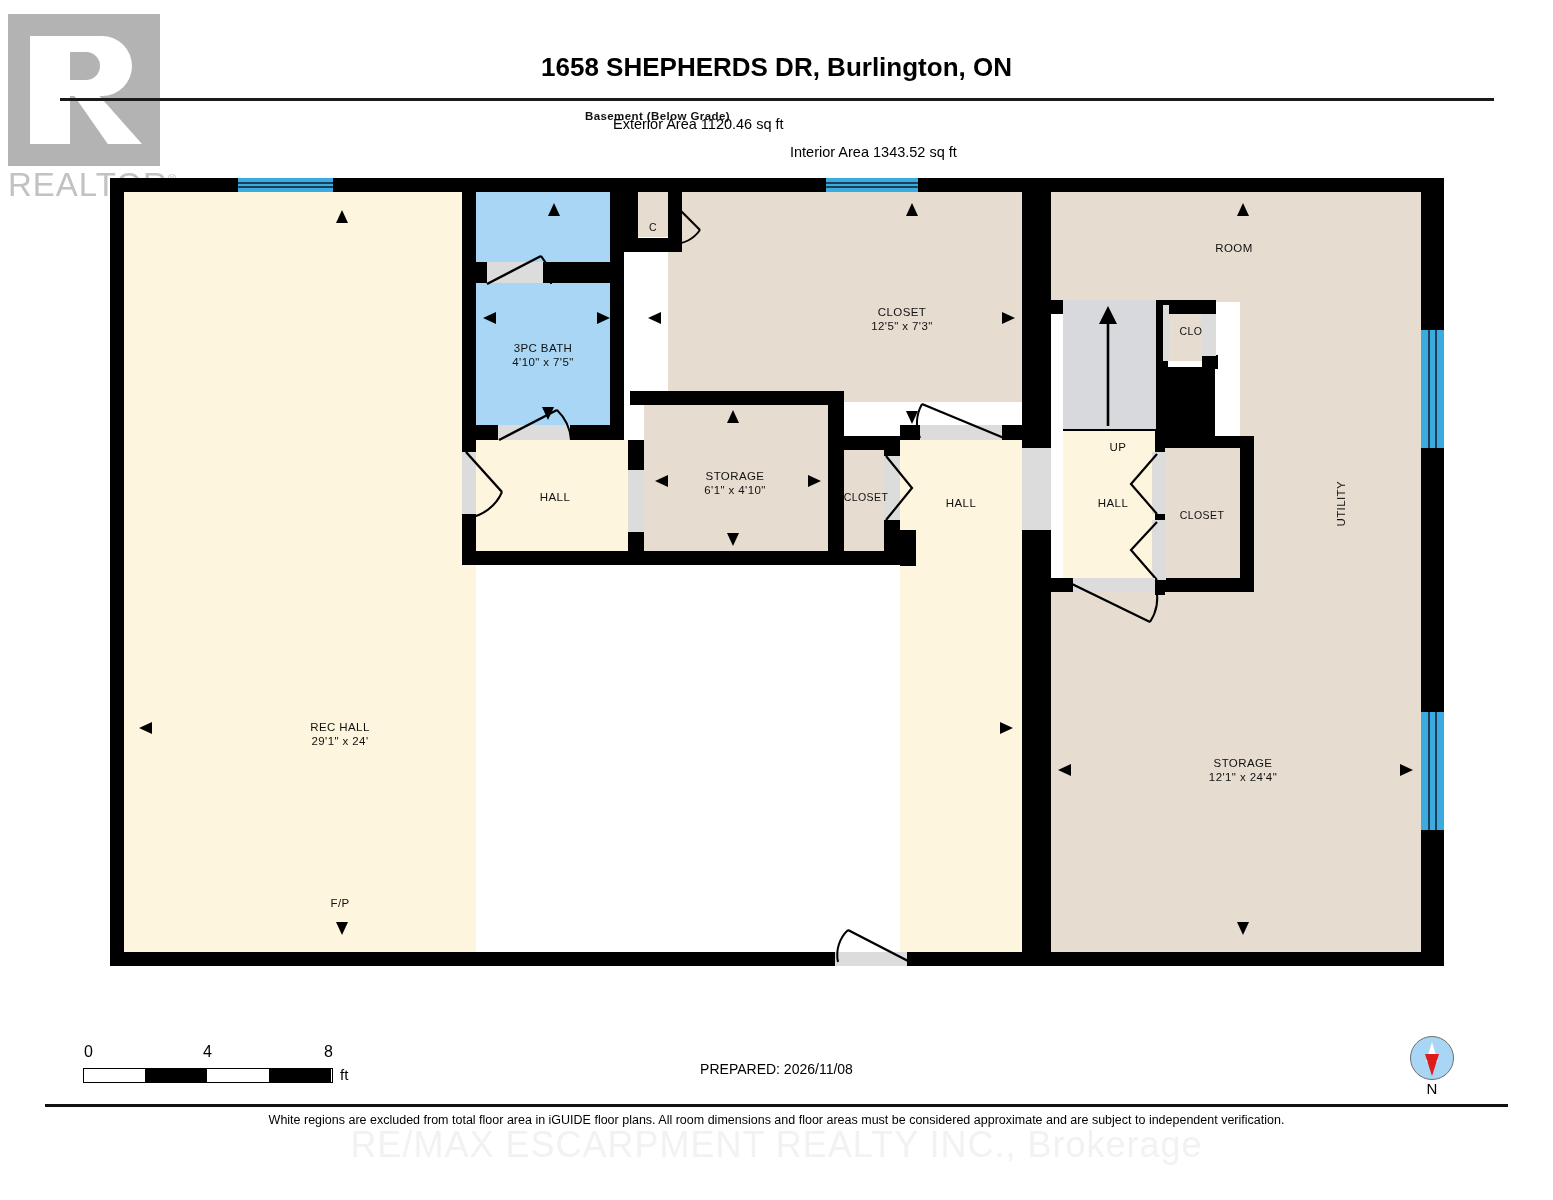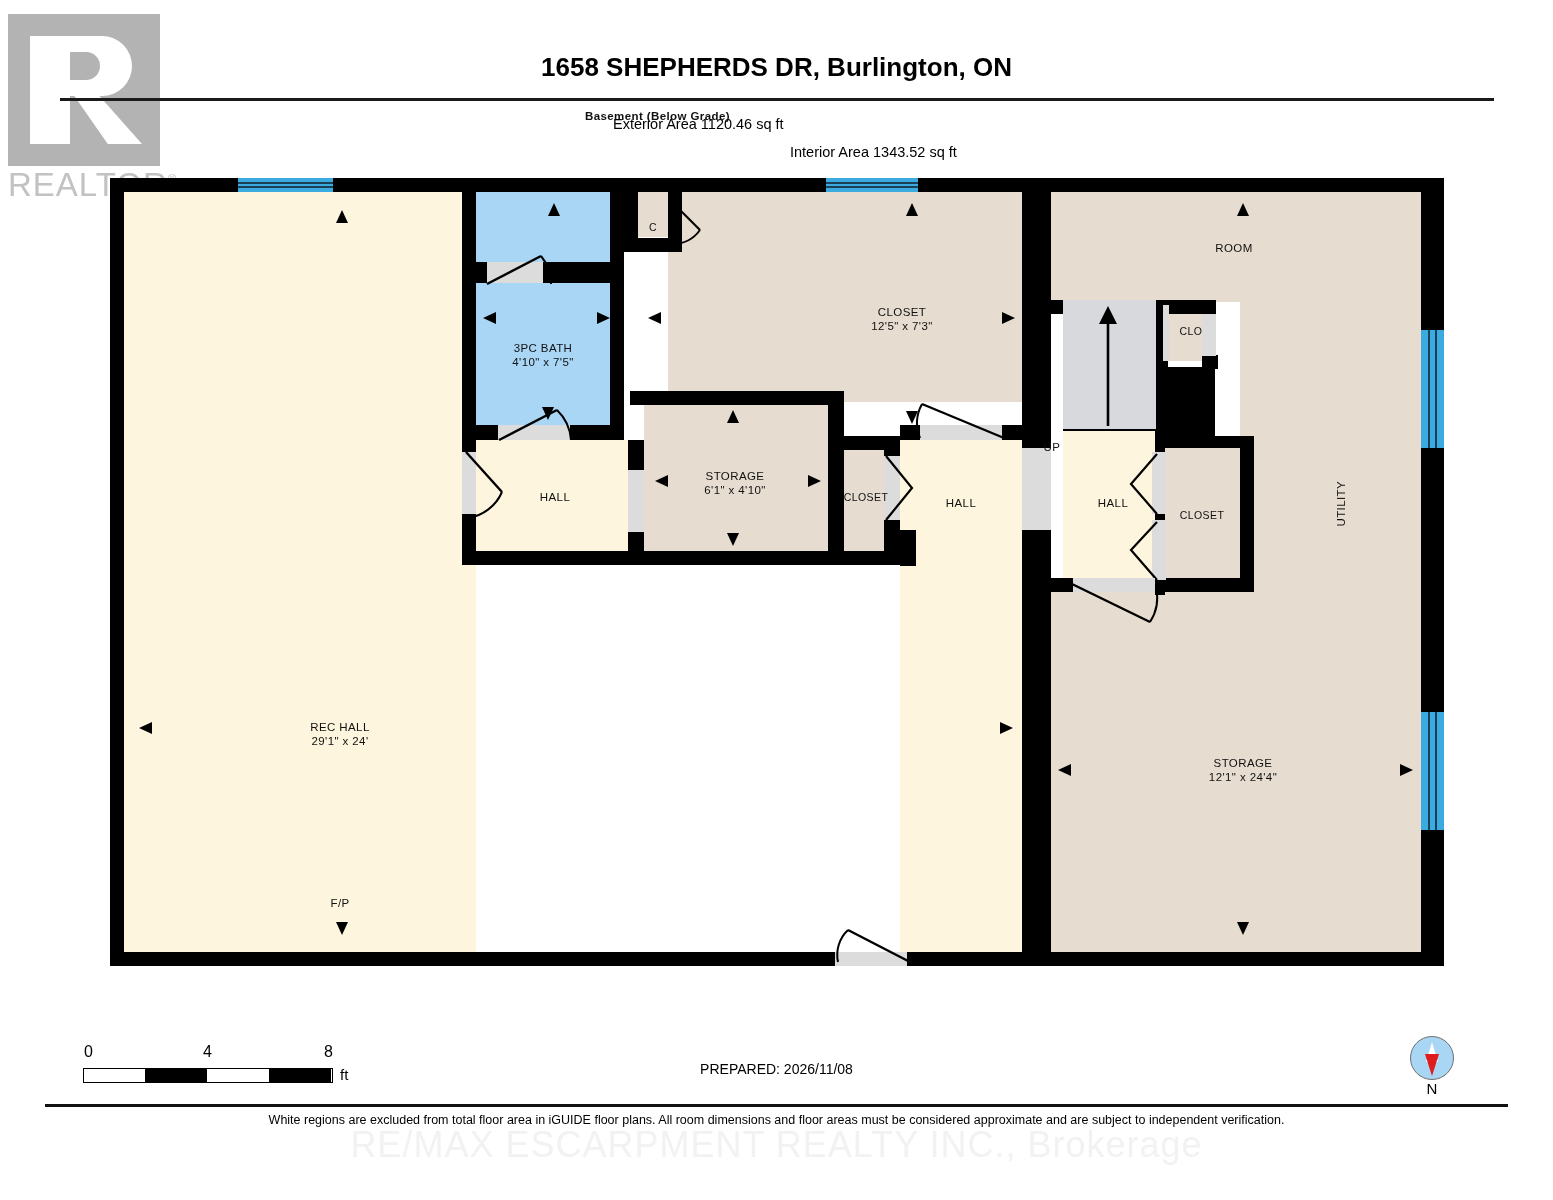--- a/index.html
+++ b/index.html
@@ -322,21 +322,21 @@
   <div class="lbl" style="left:642px;top:470px;width:186px;">
     <span>STORAGE</span><br><span>6'1" x 4'10"</span>
   </div>
 
   <div class="lbl" style="left:472px;top:491px;width:166px;">HALL</div>
   <div class="lbl sm" style="left:836px;top:491px;width:60px;">CLOSET</div>
   <div class="lbl" style="left:902px;top:497px;width:118px;">HALL</div>
 
   <div class="lbl" style="left:1064px;top:242px;width:340px;">ROOM</div>
   <div class="lbl sm" style="left:1166px;top:325px;width:50px;">CLO</div>
-  <div class="lbl" style="left:1002px;top:441px;width:100px;">UP</div>
+  <div class="lbl" style="left:1068px;top:441px;width:100px;">UP</div>
   <div class="lbl" style="left:1063px;top:497px;width:100px;">HALL</div>
   <div class="lbl sm" style="left:1165px;top:509px;width:74px;">CLOSET</div>
   <div class="lbl vert" style="left:1292px;top:497px;width:100px;">UTILITY</div>
 
   <div class="lbl" style="left:1155px;top:757px;width:176px;">
     <span>STORAGE</span><br><span>12'1" x 24'4"</span>
   </div>
 </div>
 
 <div class="scale-tick" style="left:84px;">0</div>

